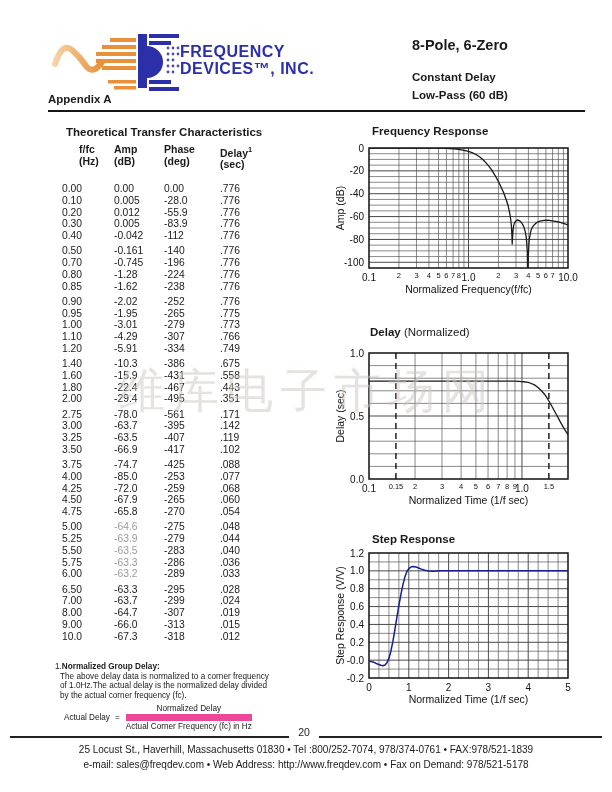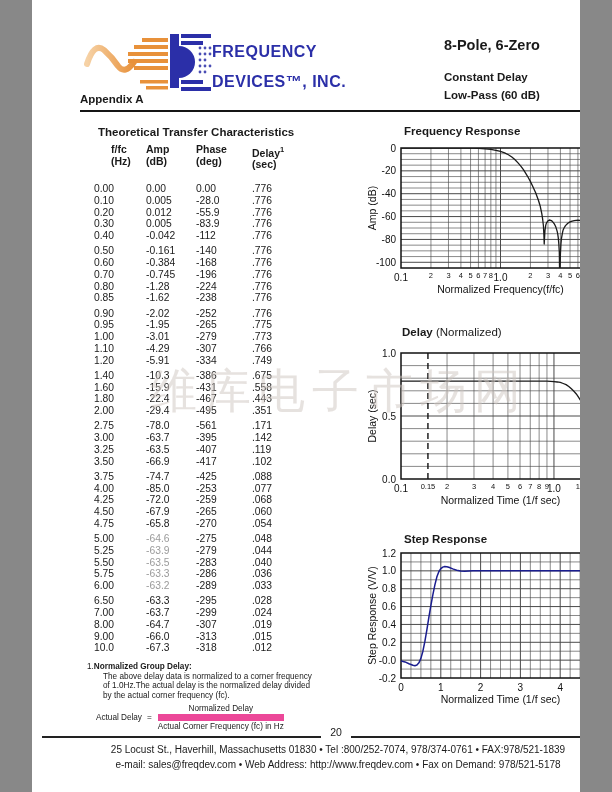--- a/index.html
+++ b/index.html
@@ -1,41 +1,41 @@
 <!DOCTYPE html>
 <html><head>
 <meta charset="utf-8">
 <style>
   html,body{margin:0;padding:0;background:#888;}
-  .page{position:relative;width:548px;height:792px;background:#fff;margin:0 auto;
+  .page{position:relative;width:612px;height:792px;background:#fff;margin:0 auto;
         font-family:"Liberation Sans",sans-serif;color:#1a1a1a;overflow:hidden;}
   .abs{position:absolute;}
   
   .brand{left:180px;color:#2b2fa8;font-weight:bold;letter-spacing:.5px;font-size:16px;line-height:16px;}
-  .brand1{top:44px;} .brand2{top:74px;}
+  .brand1{top:44px;} .brand2{top:61px;}
   .appendix{left:48px;top:93px;font-size:11.5px;font-weight:bold;}
   .prod{left:412px;top:37px;font-size:14.5px;font-weight:bold;}
   .sub1{left:412px;top:71px;font-size:11.5px;font-weight:bold;}
   .sub2{left:412px;top:89px;font-size:11.5px;font-weight:bold;}
   .toprule{left:48px;top:110px;width:537px;height:2px;background:#151515;}
   
   .ttitle{left:66px;top:126px;font-size:11.5px;font-weight:bold;}
   .thead{top:144px;font-size:10.5px;font-weight:bold;line-height:11.5px;}
   .th0{left:62px;margin-left:17px;} .th1{left:114px;} .th2{left:164px;} .th3{left:220px;}
   .thead sup{font-size:7.5px;}
   .tbody{left:62px;top:175px;font-size:10.3px;z-index:1;}
   .tgroup{margin-bottom:3.5px;}
   .trow{height:11.75px;line-height:11.75px;white-space:nowrap;}
   .trow span{display:inline-block;}
   .c0{width:52px;} .c1{width:50px;} .c2{width:56px;} .c3{width:40px;margin-top:8px;}
   .grayval{color:#9b9b9b;}
   
   .fn{left:55px;top:662px;width:270px;font-size:8.2px;line-height:9.6px;}
   .fn-title{font-weight:bold;}
-  .fn-lines{margin-left:16px;}
+  .fn-lines{margin-left:5px;}
   .formula{left:64px;top:704px;display:flex;align-items:center;font-size:8.2px;}
   .formula .lhs{margin-right:5px;} .formula .eq{margin-right:6px;}
   .frac{text-align:center;}
   .frac .num{padding:0 6px 1px 6px;border-bottom:7px solid #ec4899;}
   .frac .den{padding-top:1px;}
   
   .ctitle{font-size:11.5px;font-weight:bold;z-index:1;}
   .ctitle .norm{font-weight:normal;}
   .ct-fr{left:372px;top:125px;} .ct-delay{left:370px;top:326px;} .ct-step{left:372px;top:533px;}
   
@@ -127,21 +127,20 @@
   <div class="abs tbody" id="tbody">
       <div class="tgroup">
         <div class="trow"><span class="c0">0.00</span><span class="c1">0.00</span><span class="c2">0.00</span><span class="c3">.776</span></div>
         <div class="trow"><span class="c0">0.10</span><span class="c1">0.005</span><span class="c2">-28.0</span><span class="c3">.776</span></div>
         <div class="trow"><span class="c0">0.20</span><span class="c1">0.012</span><span class="c2">-55.9</span><span class="c3">.776</span></div>
         <div class="trow"><span class="c0">0.30</span><span class="c1">0.005</span><span class="c2">-83.9</span><span class="c3">.776</span></div>
         <div class="trow"><span class="c0">0.40</span><span class="c1">-0.042</span><span class="c2">-112</span><span class="c3">.776</span></div>
       </div>
       <div class="tgroup">
         <div class="trow"><span class="c0">0.50</span><span class="c1">-0.161</span><span class="c2">-140</span><span class="c3">.776</span></div>
-        <div class="trow"><span class="c0">0.60</span><span class="c1">-0.384</span><span class="c2">-168</span><span class="c3">.776</span></div>
         <div class="trow"><span class="c0">0.70</span><span class="c1">-0.745</span><span class="c2">-196</span><span class="c3">.776</span></div>
         <div class="trow"><span class="c0">0.80</span><span class="c1">-1.28</span><span class="c2">-224</span><span class="c3">.776</span></div>
         <div class="trow"><span class="c0">0.85</span><span class="c1">-1.62</span><span class="c2">-238</span><span class="c3">.776</span></div>
       </div>
       <div class="tgroup">
         <div class="trow"><span class="c0">0.90</span><span class="c1">-2.02</span><span class="c2">-252</span><span class="c3">.776</span></div>
         <div class="trow"><span class="c0">0.95</span><span class="c1">-1.95</span><span class="c2">-265</span><span class="c3">.775</span></div>
         <div class="trow"><span class="c0">1.00</span><span class="c1">-3.01</span><span class="c2">-279</span><span class="c3">.773</span></div>
         <div class="trow"><span class="c0">1.10</span><span class="c1">-4.29</span><span class="c2">-307</span><span class="c3">.766</span></div>
         <div class="trow"><span class="c0">1.20</span><span class="c1">-5.91</span><span class="c2">-334</span><span class="c3">.749</span></div>

